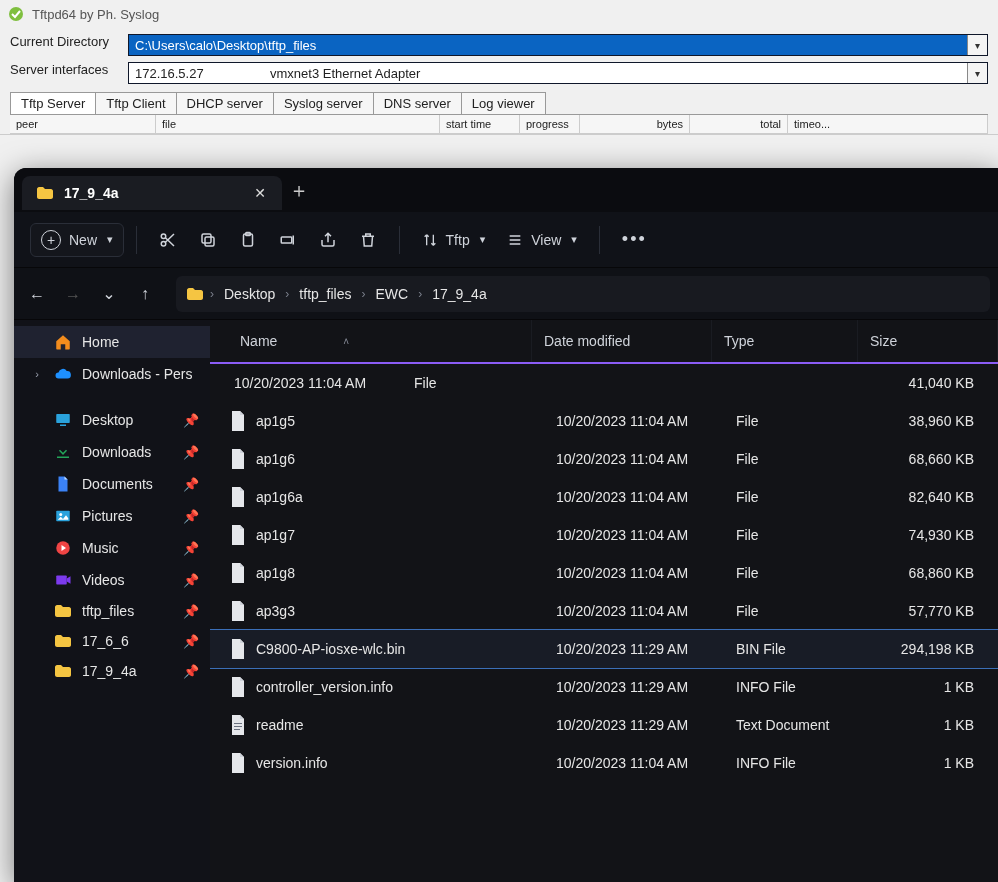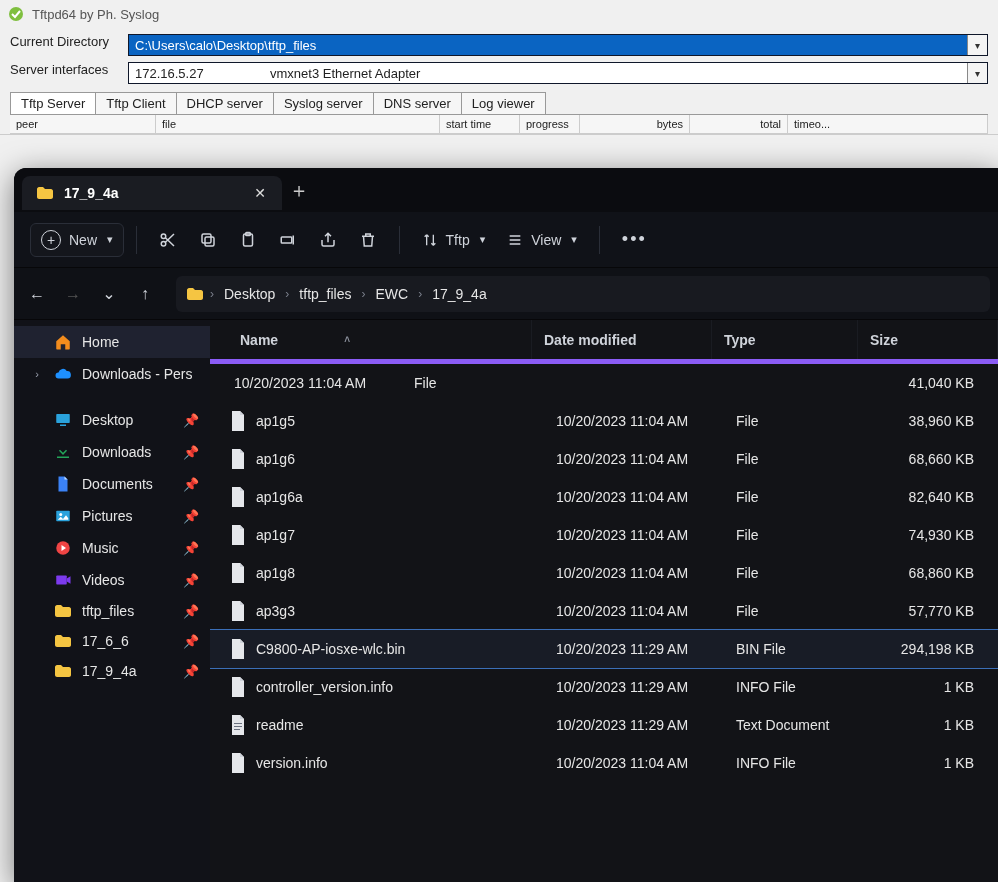--- a/index.html
+++ b/index.html
@@ -48,21 +48,21 @@
   .bc-sep{color:#7a7f8b;font-size:12px}
   .bc-item{color:#e6e6e6;font-size:14px;cursor:pointer;padding:4px 4px}
   .ex-body { display:flex; position:absolute; top:152px; left:0; right:0; bottom:0; }
   .ex-side { width:196px; background:#111218; overflow-y:auto; padding:6px 0; }
   .side-item { display:flex; align-items:center; gap:10px; padding:7px 8px 7px 16px; font-size:14px; color:#e6e6e6; cursor:pointer; position:relative;}
   .side-item.sel { background:#1f2230; }
   .side-item .pin{position:absolute; right:10px; color:#8a8f9b; font-size:13px}
   .side-item .exp{width:14px;text-align:center;color:#9aa0ad;font-size:11px}
   .side-gap{height:14px}
   .ex-main { flex:1; background:#121317; display:flex; flex-direction:column; }
-  .list-head { display:flex; align-items:flex-end; height:44px; border-bottom:5px solid #8b5cf6; color:#cfd3da; font-size:14px;font-weight:bold; }
+  .list-head { display:flex; align-items:flex-end; height:44px; border-bottom:2px solid #8b5cf6; color:#cfd3da; font-size:14px; }
   .lh { padding:0 12px; display:flex; align-items:center; height:100%; border-right:1px solid #1a1c22; }
   .lh.name{flex:0 0 322px; padding-left:30px; gap:60px}
   .lh.date{flex:0 0 180px}
   .lh.type{flex:0 0 146px}
   .lh.size{flex:1; justify-content:flex-start}
   .sort-caret{font-size:10px;color:#8a8f9b;margin-left:6px}
   .list-body{flex:1; overflow:auto}
   .row { display:flex; align-items:center; height:38px; font-size:14px; color:#e6e6e6; padding-left:12px; }
   .row.sel{outline:1px solid #3b6fb8; background:#181c26}
   .cell.name{flex:0 0 322px; display:flex; align-items:center; gap:10px; padding-left:8px}

